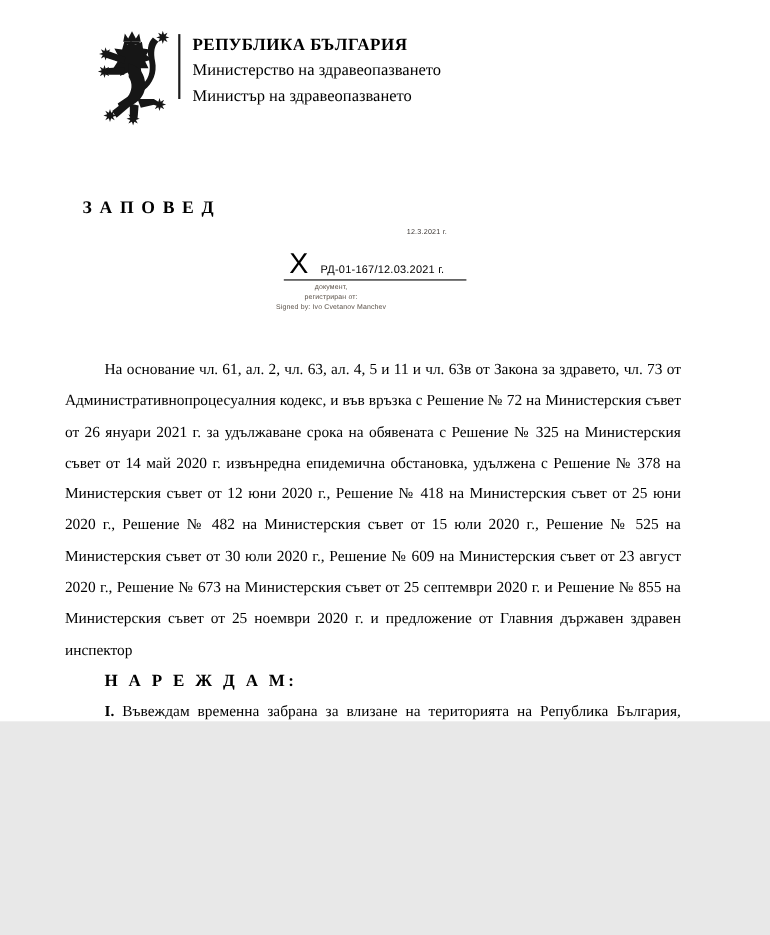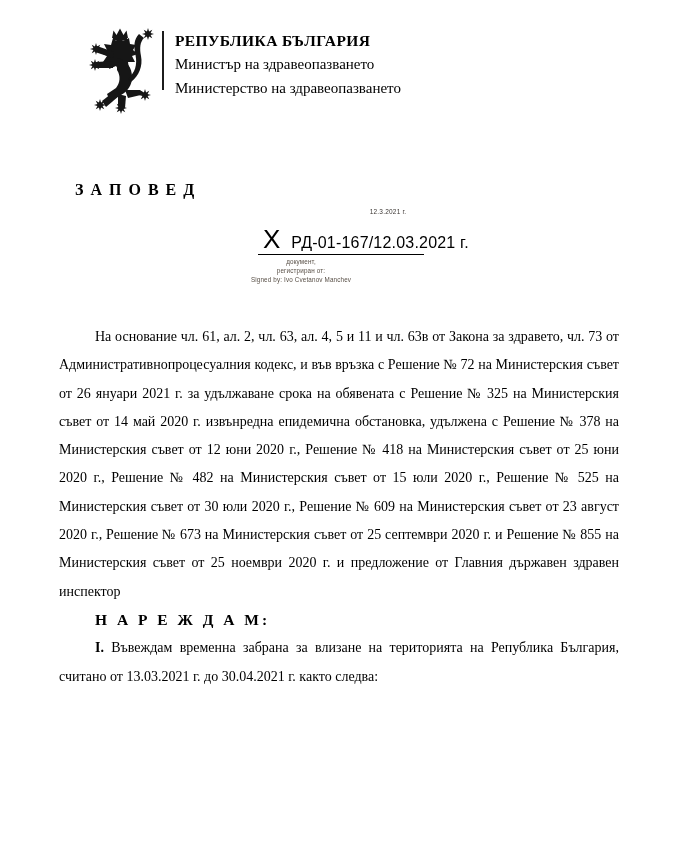--- a/index.html
+++ b/index.html
@@ -1,18 +1,18 @@
 <!DOCTYPE html>
 <html><head>
 <meta charset="utf-8">
 <style>
   html,body{margin:0;padding:0;background:#e8e8e8;}
   .page{
     position:relative;
-    width:700px;height:850px;
+    width:700px;height:656px;
     background:#ffffff;
     font-family:"Liberation Serif","DejaVu Serif",serif;
     color:#000;
     overflow:hidden;
     margin:0 auto;
   }
   
   .letterhead{position:absolute;left:88px;top:28px;display:flex;align-items:flex-start;}
   .lion{width:70px;height:86px;flex:0 0 auto;}
   .lion path{fill:#161616;}
@@ -31,21 +31,21 @@
     font-family:"Liberation Sans","DejaVu Sans",sans-serif;
     font-size:6.5px;color:#3c3734;letter-spacing:0.2px;
   }
   
   .sig-row{
     position:absolute;left:263px;top:226px;
     display:flex;align-items:baseline;gap:11px;
     font-family:"Liberation Sans","DejaVu Sans",sans-serif;
   }
   .sig-x{font-size:26px;font-weight:400;line-height:26px;}
-  .sig-num{font-size:16px;letter-spacing:0.2px;text-align:right;}
+  .sig-num{font-size:10px;letter-spacing:0.2px;text-align:right;}
   .sig-line{position:absolute;left:258px;top:254px;width:166px;height:0;border-top:1.7px solid #000;}
   .sig-note{
     position:absolute;left:221px;top:258px;width:160px;
     text-align:center;
     font-family:"Liberation Sans","DejaVu Sans",sans-serif;
     font-size:6.3px;line-height:8.8px;color:#584f46;letter-spacing:0.15px;
   }
   
   .body-text{
     position:absolute;left:59px;top:323px;width:560px;
@@ -91,22 +91,22 @@
         <path d="M30,66 L30,78 L37,80 L38,68 Z"></path>
         <path d="M37,62 L52,62 L57,66 L40,70 Z"></path>
         <use href="#paw" transform="translate(12,77)"></use>
         <use href="#paw" transform="translate(33,80)"></use>
         <use href="#paw" transform="translate(57,67)"></use>
       </g>
     </svg>
     <div class="head-divider"></div>
     <div class="head-text">
       <div class="line republic">РЕПУБЛИКА БЪЛГАРИЯ</div>
+      <div class="line">Министерство на здравеопазването</div>
       <div class="line">Министър на здравеопазването</div>
-      <div class="line">Министерство на здравеопазването</div>
     </div>
   </div>
 
   <div class="order-title">З А П О В Е Д</div>
   <div class="order-date">12.3.2021 г.</div>
 
   <div class="sig-row">
     <span class="sig-x">X</span>
     <span class="sig-num">РД-01-167/12.03.2021 г.</span>
   </div>

